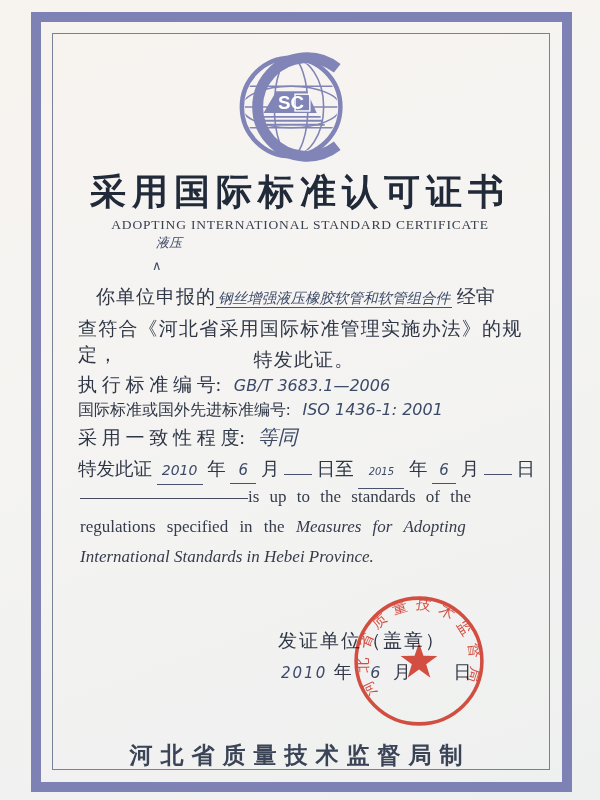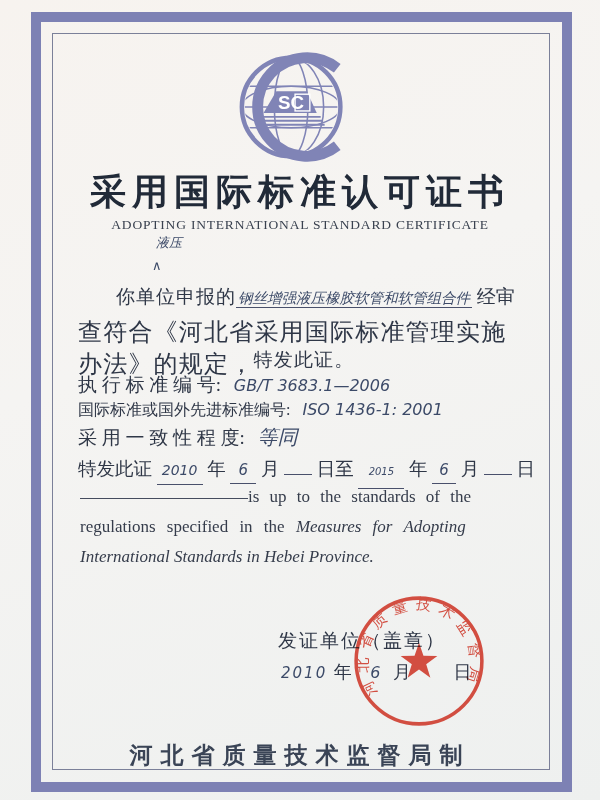--- a/index.html
+++ b/index.html
@@ -9,23 +9,23 @@
   .abs{position:absolute;}
   .hw{font-family:"DejaVu Sans",sans-serif;font-style:italic;color:#3c4a68;}
   .u{display:inline-block;border-bottom:1.5px solid #49506b;text-align:center;vertical-align:baseline;}
   .num-row{left:368px;top:130px;font-size:17px;letter-spacing:2px;color:#333b4d;}
   .title{left:0;top:168px;width:600px;text-align:center;font-size:36px;font-weight:bold;letter-spacing:6px;color:#212a38;}
   .subtitle{left:0;top:217px;width:600px;text-align:center;font-size:13.5px;letter-spacing:0.8px;color:#39414f;}
   .insertion{left:148px;top:234px;font-size:13px;margin-left:8px;}
   .caret{left:152px;top:258px;font-size:13px;color:#3c4a68;}
   .company{left:80px;top:250px;width:254px;border-bottom:1.5px solid #49506b;font-size:19px;padding-bottom:2px;letter-spacing:1px;}
   .para1{left:78px;top:284px;width:452px;font-size:19px;}
-  .para1 .prefix{margin-left:38px;letter-spacing:1px;}
+  .para1 .prefix{margin-left:18px;letter-spacing:1px;}
   .para1 .prod{font-size:14.5px;border-bottom:1.5px solid #49506b;padding:0 2px 1px 2px;}
-  .para2{left:78px;top:316px;width:452px;font-size:24px;letter-spacing:1.2px;}
+  .para2{left:78px;top:316px;width:452px;font-size:19px;letter-spacing:1.2px;}
   .para3{left:78px;top:347px;width:452px;font-size:19px;letter-spacing:1.2px;text-align:center;}
   .field1{left:78px;top:372px;font-size:19px;}
   .field2{left:78px;top:400px;font-size:16px;}
   .field3{left:78px;top:424px;font-size:19px;}
   .fieldval{font-size:16px;margin-left:8px;}
   .degval{font-size:20px;margin-left:8px;}
   .validity{left:78px;top:452px;font-size:18.5px;white-space:nowrap;}
   .validity .u{height:22px;}
   .english{left:80px;top:482px;width:440px;font-size:17px;color:#353c4b;line-height:30px;}
   .en-line{display:flex;align-items:baseline;}

